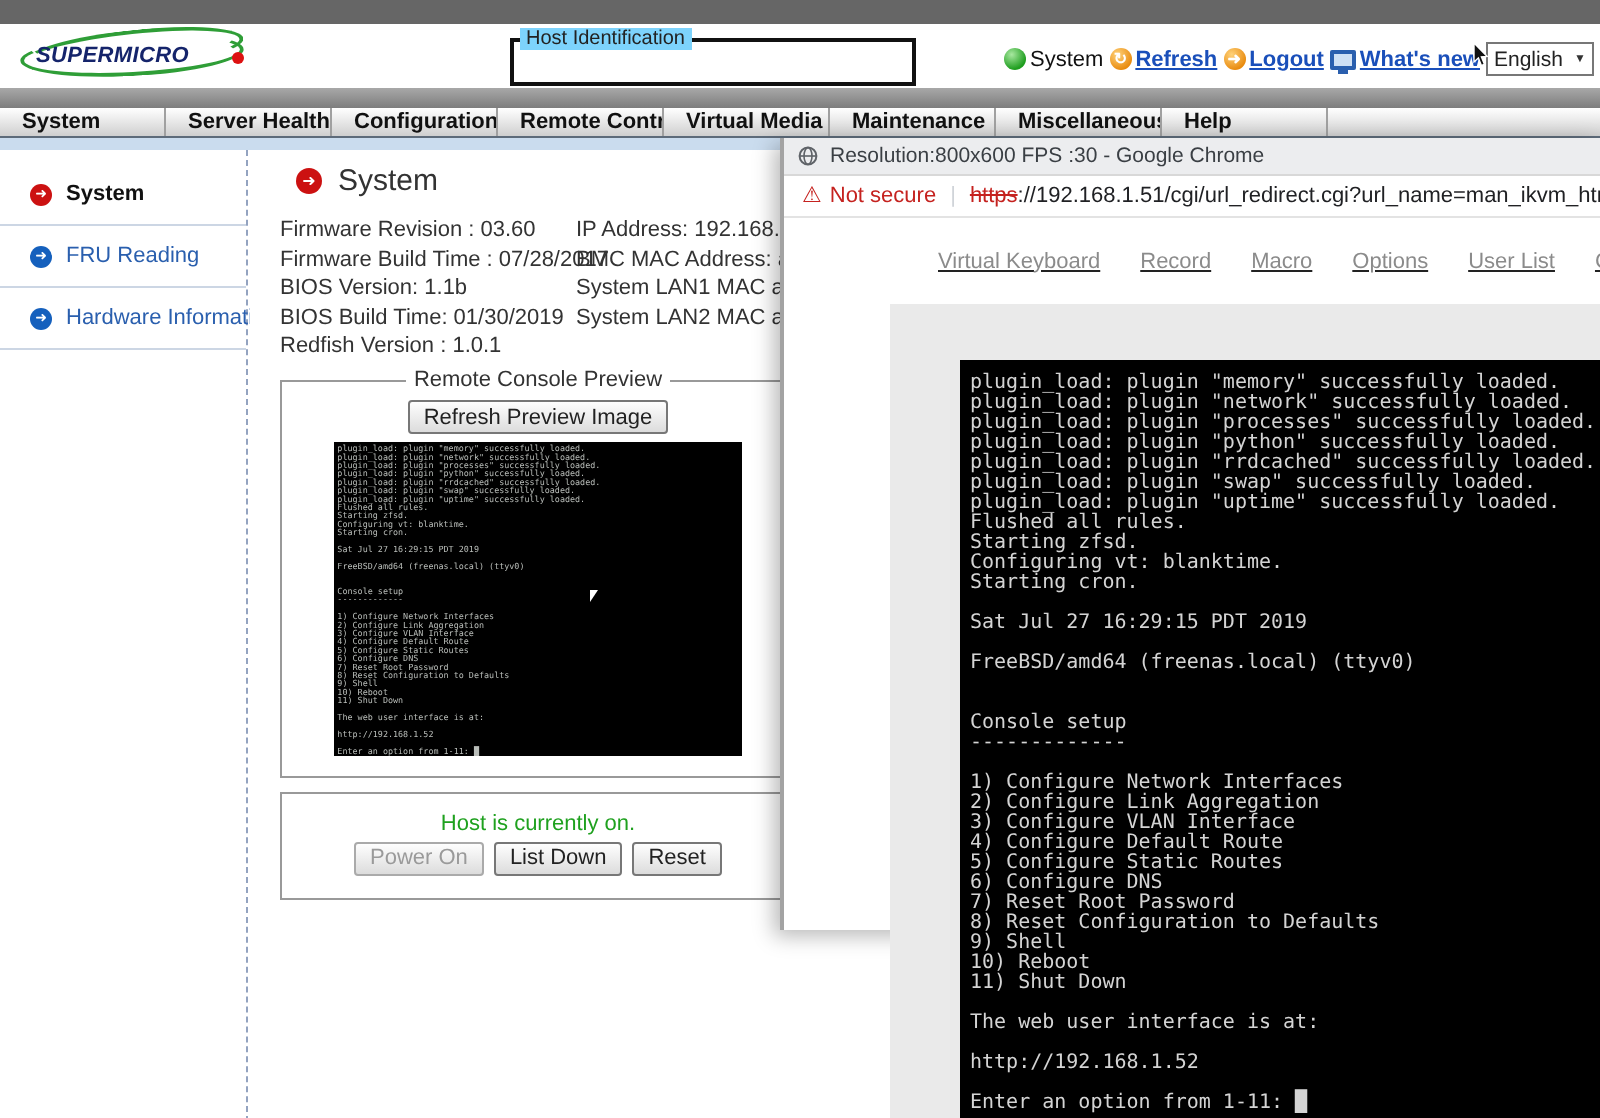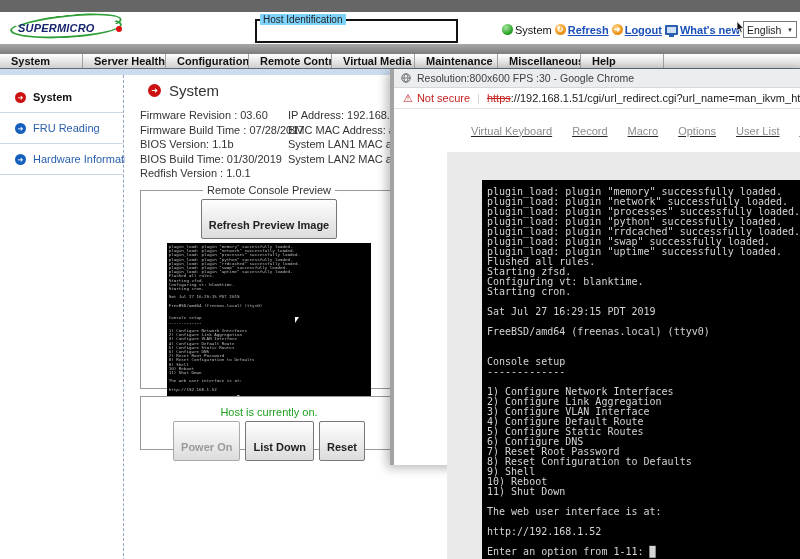--- a/index.html
+++ b/index.html
@@ -53,30 +53,30 @@
   .title-arrow { width:13px; height:13px; border-radius:50%; background:#cc1111; color:#fff; font-size:8px; line-height:13px; text-align:center; }
   .title-text { font-size:15px; color:#333; }
   .info-grid { display:flex; margin:9px 0 0 15px; }
   .info-col { font-size:11px; color:#333; line-height:14.6px; white-space:nowrap; }
   .info-col.left { width:148px; }
   .fieldset { border:1px solid #999; width:258px; margin-left:15px; position:relative; background:#fff; }
   .fieldset.preview-fs { margin-top:9px; height:199px; }
   .fieldset.power-fs { margin-top:7px; height:54px; }
   .fs-legend { position:absolute; top:-7px; left:0; right:0; text-align:center; font-size:11px; color:#333; }
   .fs-legend span { background:#fff; padding:0 4px; }
-  .btn { background:linear-gradient(#fefefe,#dcdcdc); border:1px solid #777; border-radius:2px; font-family:"Liberation Sans",sans-serif; font-size:11px; font-weight:bold; color:#222; padding:19px 7px; height:17px; cursor:pointer;text-align:right; }
+  .btn { background:linear-gradient(#fefefe,#dcdcdc); border:1px solid #777; border-radius:2px; font-family:"Liberation Sans",sans-serif; font-size:11px; font-weight:normal; color:#222; padding:1px 7px; height:17px; cursor:pointer;text-align:right; }
   .btn.disabled { color:#9a9a9a; border-color:#aaa; cursor:default; }
   .btn-row { text-align:center; margin-top:8px; }
   .preview-box { width:204px; height:157px; background:#000; margin:4px 0 0 26px; overflow:hidden; position:relative; }
   .preview-text { font-family:"DejaVu Sans Mono",monospace; font-size:10px; line-height:10px; color:#b9bdb9; white-space:pre; transform:scale(0.42); transform-origin:0 0; padding:4px 0 0 4px; }
   .preview-cursor { position:absolute; left:128px; top:74px; width:0; height:0; border-left:4px solid #fff; border-bottom:6px solid transparent; }
   .power-status { text-align:center; font-size:11px; color:#1fa11f; margin-top:9px; }
   .power-btns { text-align:center; margin-top:3px; display:flex; gap:5px; justify-content:center; }
   
-  .chrome-window { position:absolute; left:390px; top:57px; width:410px; height:396px; background:#fff; border-left:4px solid #a3a3a3; box-shadow:-3px 3px 10px rgba(0,0,0,0.28); }
+  .chrome-window { position:absolute; left:390px; top:57px; width:410px; height:396px; background:#fff; border-left:2px solid #a3a3a3; box-shadow:-3px 3px 10px rgba(0,0,0,0.28); }
   .cw-titlebar { height:19px; background:#ecedef; border-bottom:1px solid #d8d8d8; display:flex; align-items:center; gap:6px; padding-left:7px; }
   .cw-title { font-size:10.5px; color:#3a3f44; white-space:nowrap; }
   .cw-urlbar { height:21px; background:#fff; border-bottom:1px solid #e3e3e3; display:flex; align-items:center; padding-left:9px; font-size:11px; white-space:nowrap; overflow:hidden; }
   .warn-icon { color:#c5221f; font-size:11px; margin-right:4px; line-height:11px; }
   .not-secure { color:#c5221f; }
   .url-sep { color:#d0d4d9; margin:0 7px; }
   .url-scheme { color:#c5221f; text-decoration:line-through; }
   .url-rest { color:#202124; }
   .cw-toolbar { height:43px; background:#fff; display:flex; align-items:center; gap:20px; padding-left:77px;text-decoration:underline; }
   .tb-item { font-size:11px; color:#8b8b8b; cursor:pointer; white-space:nowrap; }

